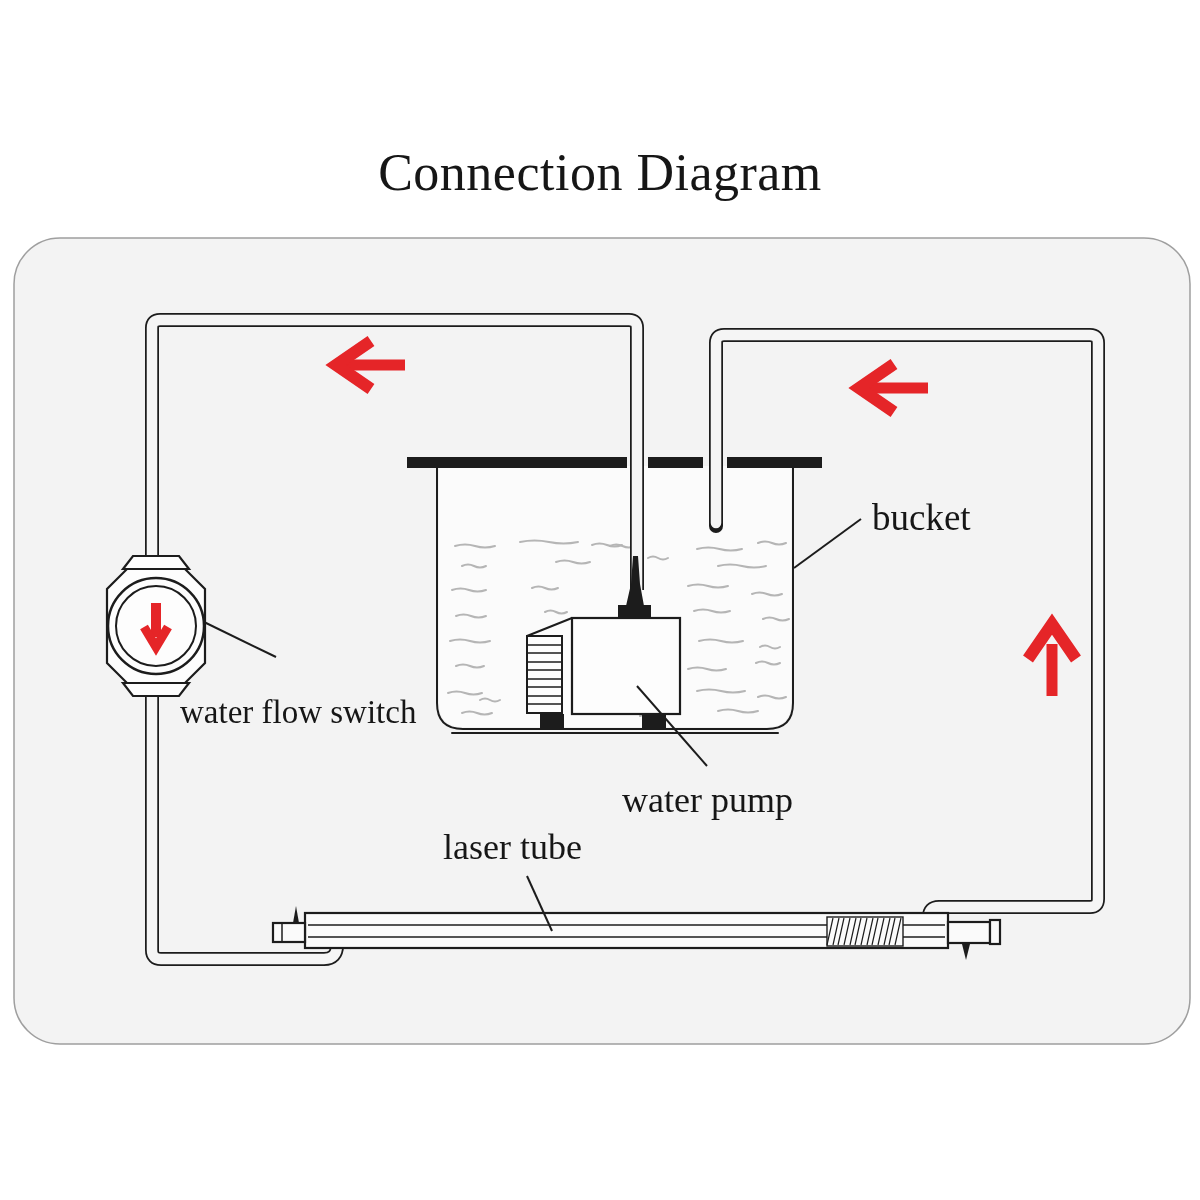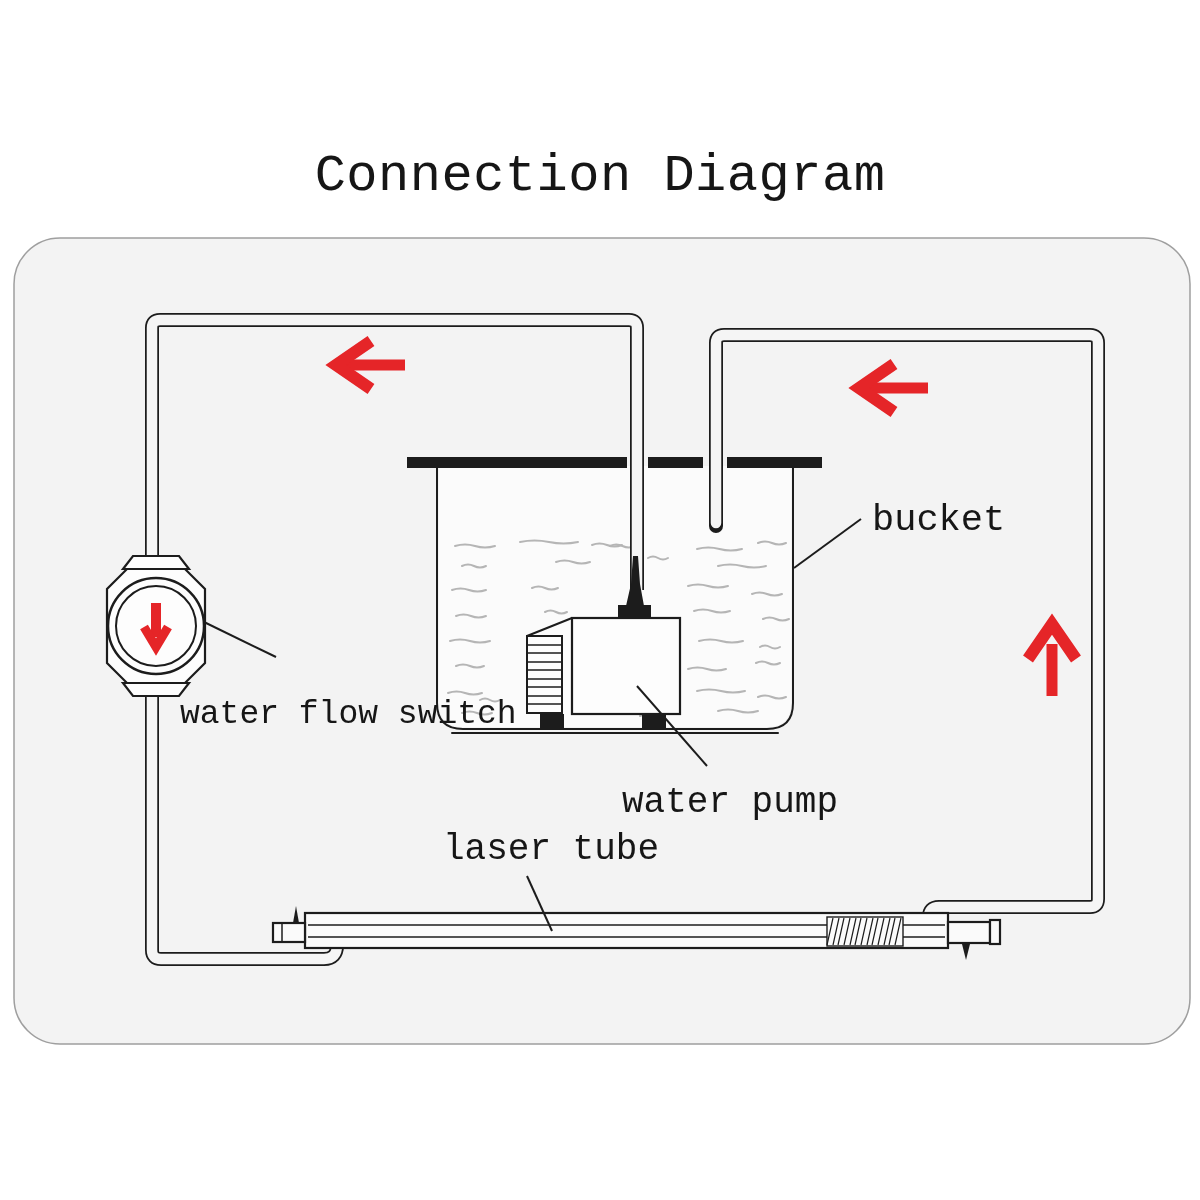--- a/index.html
+++ b/index.html
@@ -1,17 +1,17 @@
 <!DOCTYPE html>
 <html style="--arrow-red: #e52528; --line: #1c1c1c; --panel-bg: #f3f3f3; --panel-border: #9f9f9f; --bucket-fill: #fbfbfb; --tube-fill: #f5f5f5; --glass-fill: #fafafa; --water-texture: #b5b5b5; --text: #161616; --bg: #ffffff;"><head>
 <meta charset="utf-8">
 <style>
   html,body{margin:0;padding:0;background:#fff;}
   .stage{position:relative;width:1200px;height:1200px;background:var(--bg,#fff);overflow:hidden;
-         font-family:Liberation Mono, monospace;}
+         font-family:Liberation Serif, serif;}
   svg{position:absolute;left:0;top:0;}
   text{fill:var(--text,#161616);}
   .title-text{font-size:52px;font-weight:300;letter-spacing:0.5px;}
   .lbl{font-weight:400;}
   .tube-outer{fill:none;stroke:var(--line,#1c1c1c);stroke-width:14;}
   .tube-inner{fill:none;stroke:var(--tube-fill,#f5f5f5);stroke-width:10.5;}
   .round{stroke-linecap:round;}
   .thin{fill:none;stroke:var(--line,#1c1c1c);stroke-width:2;}
   .thin15{fill:none;stroke:var(--line,#1c1c1c);stroke-width:1.5;}
   .leader{fill:none;stroke:var(--line,#1c1c1c);stroke-width:2;}

